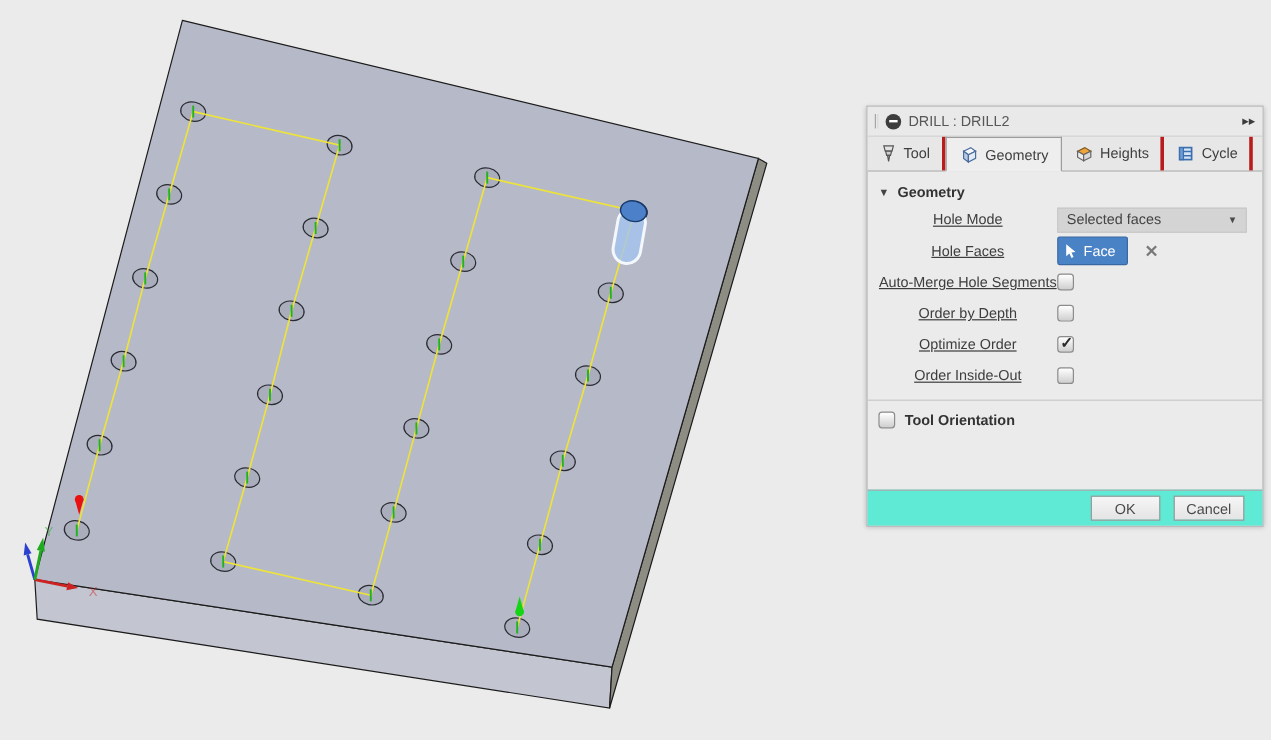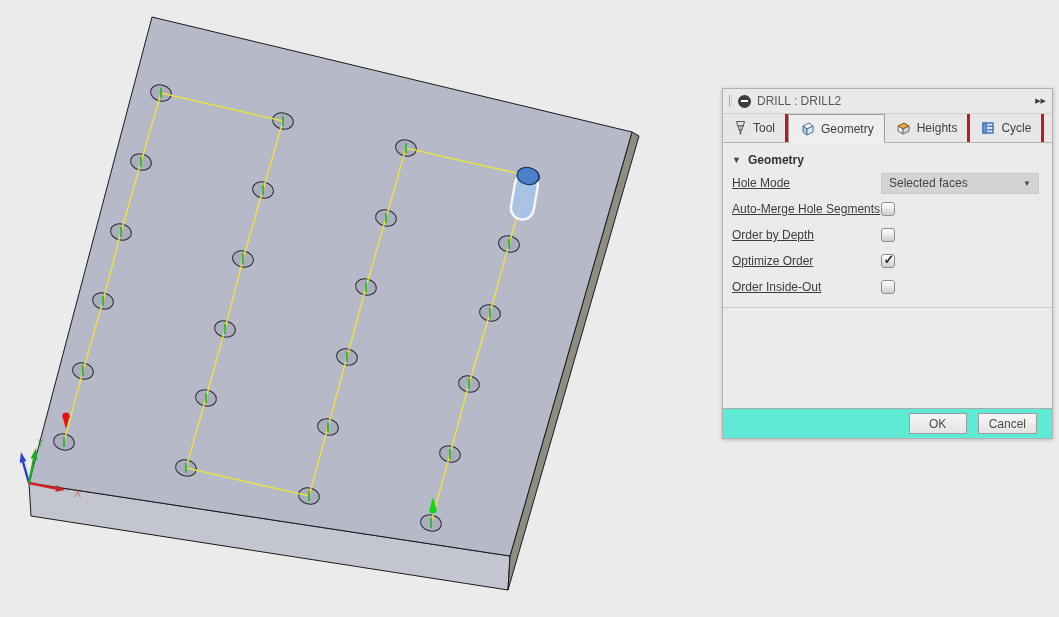--- a/index.html
+++ b/index.html
@@ -8,21 +8,21 @@
     background:#ebebeb;font-family:"Liberation Sans",sans-serif;
     -webkit-font-smoothing:antialiased;
   }
   
   #viewport{position:absolute;left:0;top:0;width:722px;height:617px;}
   
   .panel{
     position:absolute;left:722px;top:88px;width:331px;height:351px;
     background:#ebebeb;border:1px solid #b2b2b2;box-sizing:border-box;
     box-shadow:0 1px 4px rgba(0,0,0,.22);
-    display:flex;flex-direction:column;font-size:12px;color:#3d3d3d;
+    display:flex;flex-direction:column;font-size:12px;color:#3d3d3d;text-align:center;
   }
   .titlebar{
     flex:none;height:24px;background:#e9e9e9;border-bottom:1px solid #cfcfcf;
     display:flex;align-items:center;padding:0 6px;gap:6px;
   }
   .grip{width:1px;height:12px;border-left:1px solid #a5a5a5;border-right:1px solid #d9d9d9;flex:none;}
   .op-badge{width:13px;height:13px;border-radius:50%;background:#3d3d3d;position:relative;flex:none;}
   .op-badge::after{content:"";position:absolute;left:3px;right:3px;top:5.5px;height:2px;background:#fff;}
   .title-text{color:#585858;}
   .expand{margin-left:auto;color:#3c3c3c;font-size:7px;letter-spacing:0px;}
@@ -199,39 +199,53 @@
     </div>
 
     <div class="row">
       <span class="lbl">Hole Mode</span>
       <div class="dropdown">
         <span>Selected faces</span>
         <span class="caret">▼</span>
       </div>
     </div>
 
+    <div class="row">
+      <span class="lbl">Hole Faces</span>
+      <div class="face-btn">
+        <svg width="11" height="13" viewBox="0 0 11 13">
+          <path d="M1.5 0.5 L1.5 10.5 L4.2 8.2 L5.9 12 L7.6 11.1 L5.9 7.4 L9.3 7 Z" fill="#ffffff"></path>
+        </svg>
+        <span>Face</span>
+      </div>
+      <span class="x-btn">✕</span>
+    </div>
 
     <div class="row">
       <span class="lbl">Auto-Merge Hole Segments</span>
       <span class="checkbox"></span>
     </div>
     <div class="row">
       <span class="lbl">Order by Depth</span>
       <span class="checkbox"></span>
     </div>
     <div class="row">
       <span class="lbl">Optimize Order</span>
       <span class="checkbox checked"></span>
     </div>
     <div class="row">
       <span class="lbl">Order Inside-Out</span>
       <span class="checkbox"></span>
     </div>
 
     <div class="divider"></div>
 
+    <div class="to-row">
+      <span class="checkbox"></span>
+      <span>Tool Orientation</span>
+    </div>
   </div>
 
   <div class="footer">
     <div class="btn">OK</div>
     <div class="btn">Cancel</div>
   </div>
 </div>
 
 </body></html>

